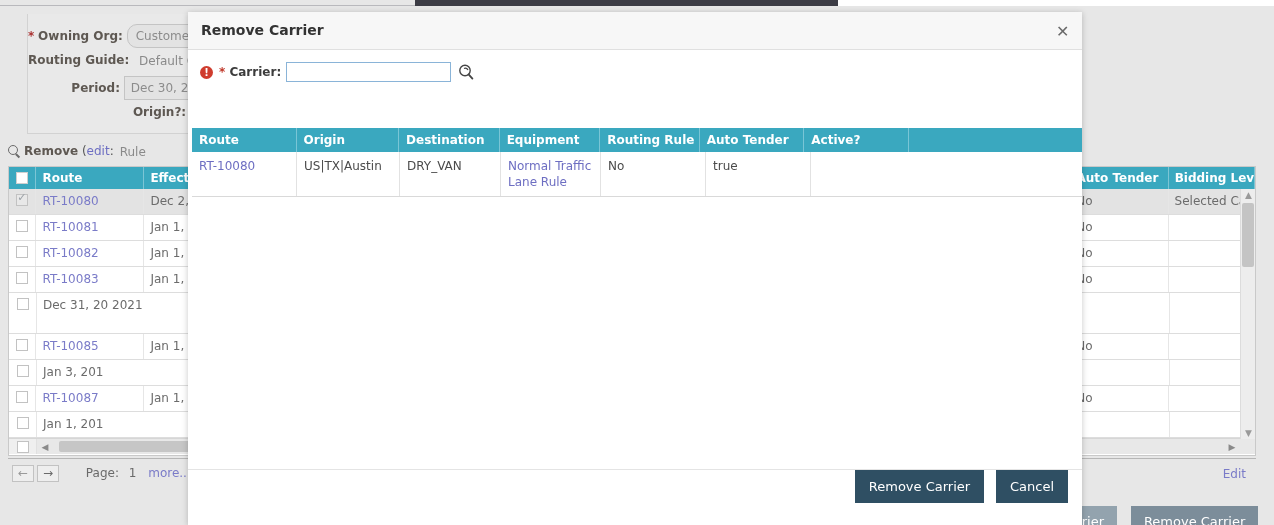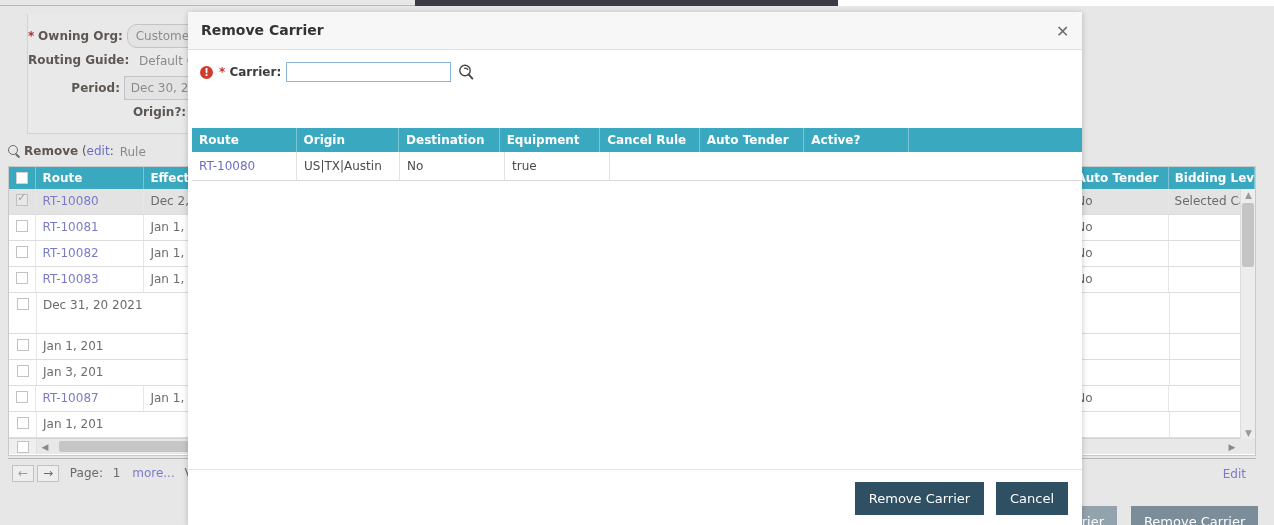--- a/index.html
+++ b/index.html
@@ -149,21 +149,21 @@
     font-size:12px; padding:6px 7px; border-right:1px solid #e2e2e2; color:#4b4b4b;
     line-height:16px; overflow:hidden;
   }
   .m-td.last { border-right:none; }
   .m-td a, .m-link { color:#6d6ec2; text-decoration:none; }
 
   .modal-footer {
     position:absolute; left:0; right:0; bottom:0; height:56px; background:#fff;
     border-top:1px solid #e4e4e4;
   }
-  .footer-btns { position:absolute; right:14px; top:12px; }
+  .footer-btns { position:absolute; right:14px; top:0; }
   .pbtn {
     background:#2f4f63; color:#fff; font-size:13px; border:none; padding:9px 14px;
     margin-left:8px; cursor:pointer; font-family:"DejaVu Sans","Liberation Sans",sans-serif;
   }
 </style>
 </head>
 <body>
 
 <div id="root">
 
@@ -254,20 +254,21 @@
           </div>
         <div class="gc eff" style="width:945px; white-space:normal">Dec 31, 20 2021</div>
         <div class="gc" style="width:100px">No</div>
         <div class="gc last" style="width:88px"></div>
       </div>
 
       <div class="grow" style="height:26px">
         <div class="gc cb">
             <span class="rowcb"></span>
           </div>
+        <div class="gc" style="width:110px"><span class="glink">RT-10085</span></div>
         <div class="gc eff" style="width:945px">Jan 1, 201</div>
         <div class="gc" style="width:100px">No</div>
         <div class="gc last" style="width:88px"></div>
       </div>
 
       <div class="grow" style="height:26px">
         <div class="gc cb">
             <span class="rowcb"></span>
           </div>
         <div class="gc eff" style="width:945px">Jan 3, 201</div>
@@ -308,21 +309,21 @@
       <div class="vscroll">
         <div class="v-arrow" style="top:1px">▲</div>
         <div class="v-thumb"></div>
         <div class="v-arrow" style="bottom:1px">▼</div>
       </div>
     </div>
 
     <div class="bg-footer">
       <div class="pager">
         <span class="pgbtn">←</span><span class="pgbtn on">→</span>
-        <span style="margin-left:4px">Page:</span>
+        <span style="margin-left:20px">Page:</span>
         <span style="margin-left:6px">1</span>
         <a href="#" style="margin-left:8px">more...</a>
         <span style="margin-left:6px">Viewing 1-</span>
       </div>
       <a href="#" class="edit-link">Edit</a>
     </div>
 
     <div class="btnrow">
       <button class="dkbtn">Save</button>
       <button class="dkbtn">Workflow</button>
@@ -351,28 +352,30 @@
           </svg>
         </button>
       </div>
 
       <div class="m-table">
         <div class="m-head">
           <div class="m-th" style="width:105px">Route</div>
           <div class="m-th" style="width:103px">Origin</div>
           <div class="m-th" style="width:101px">Destination</div>
           <div class="m-th" style="width:101px">Equipment</div>
-          <div class="m-th" style="width:100px">Cancel Rule</div>
+          <div class="m-th" style="width:100px">Routing Rule</div>
           <div class="m-th" style="width:105px">Auto Tender</div>
           <div class="m-th" style="width:105px">Active?</div>
           <div class="m-th last" style="width:174px"></div>
         </div>
         <div class="m-row">
           <div class="m-td" style="width:105px"><span class="m-link">RT-10080</span></div>
           <div class="m-td" style="width:103px">US|TX|Austin</div>
+          <div class="m-td" style="width:101px">DRY_VAN</div>
+          <div class="m-td" style="width:100px"><span class="m-link">Normal Traffic Lane Rule</span></div>
           <div class="m-td" style="width:105px">No</div>
           <div class="m-td" style="width:105px">true</div>
           <div class="m-td last" style="width:174px"></div>
         </div>
       </div>
     </div>
 
     <div class="modal-footer">
       <div class="footer-btns">
         <button class="pbtn">Remove Carrier</button>

